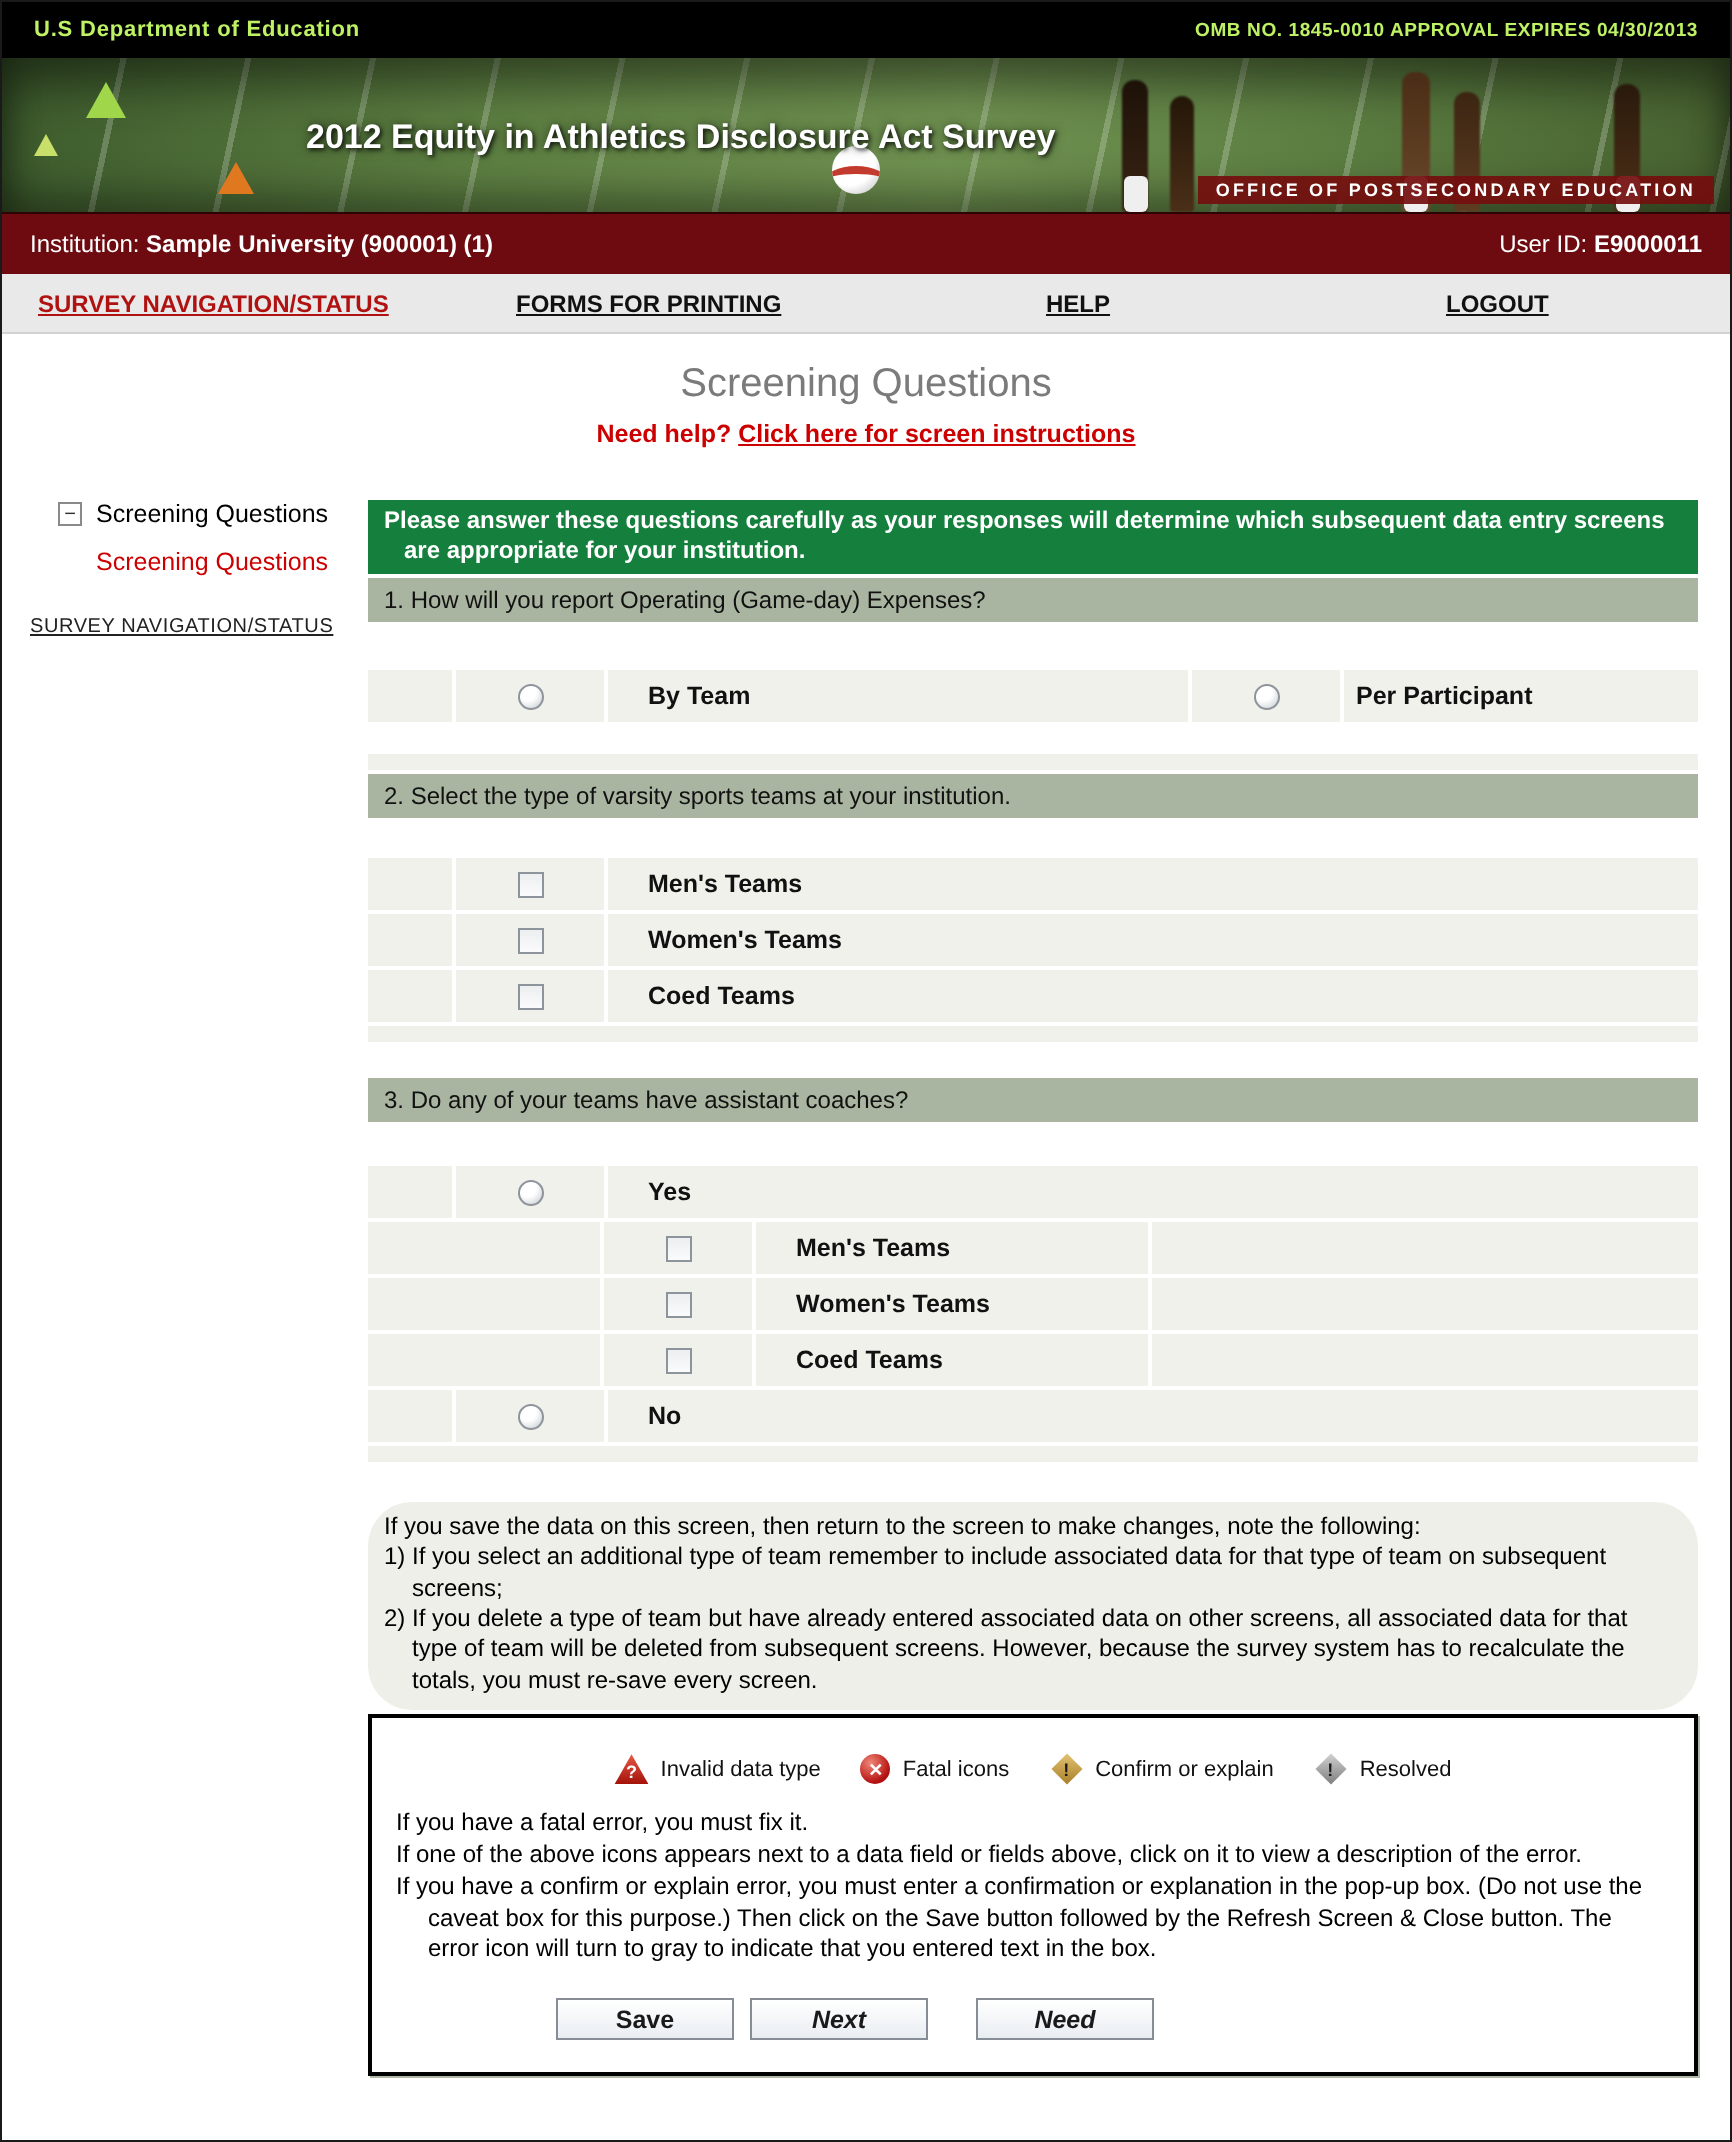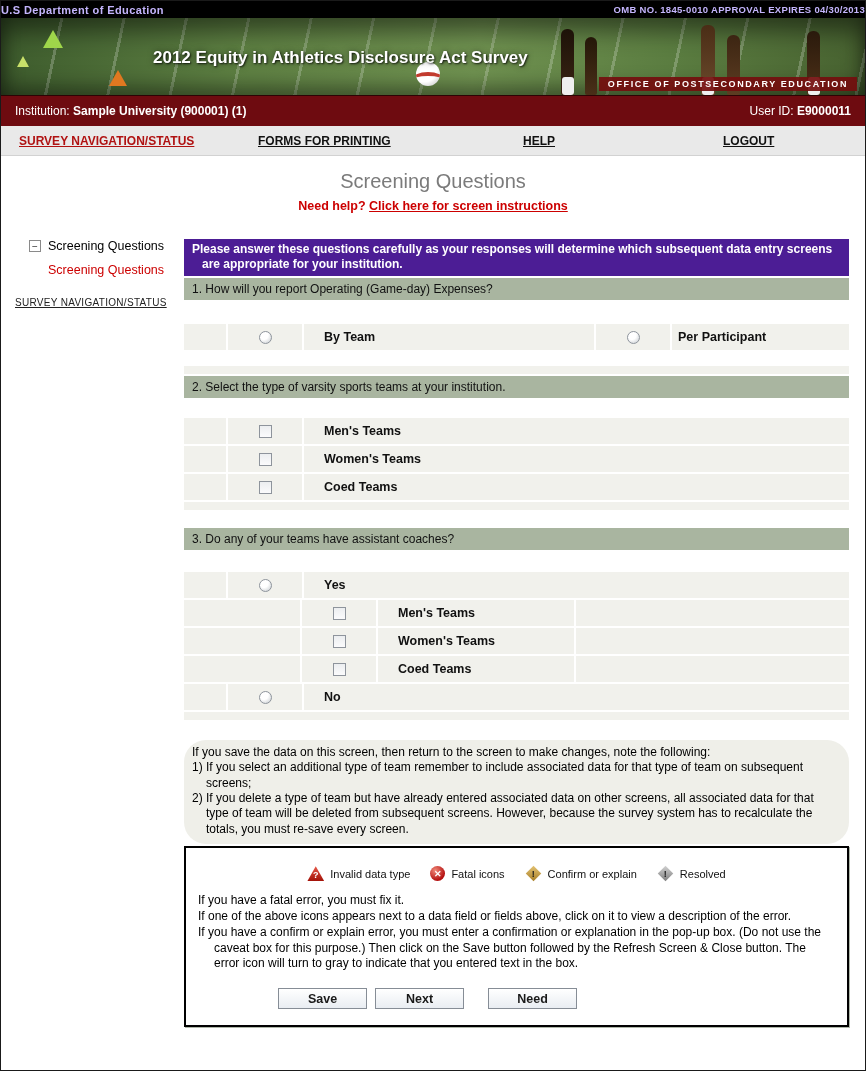--- a/index.html
+++ b/index.html
@@ -1,20 +1,20 @@
 <!DOCTYPE html>
 <html><head>
 <meta charset="utf-8">
 <style>
   * { box-sizing: border-box; margin: 0; padding: 0; }
   body { background: #fff; font-family: "Liberation Sans", sans-serif; }
   .page { width: 866px; height: 1071px; border: 1px solid #1a1a1a; background: #fff; overflow: hidden; position: relative; }
 
   
-  .topbar { height: 17px; background: #000; color: #c4b5fd; display: flex; align-items: center; justify-content: space-between; padding: 0 0; }
+  .topbar { height: 28px; background: #000; color: #bef264; display: flex; align-items: center; justify-content: space-between; padding: 0 16px; }
   .topbar .agency { font-size: 11px; font-weight: bold; letter-spacing: .4px; }
   .topbar .omb { font-size: 9.5px; font-weight: bold; letter-spacing: .3px; }
 
   
   .banner { height: 77px; position: relative; overflow: hidden;
     background: linear-gradient(100deg, #3c5a2c 0%, #5d7f42 28%, #6f9150 55%, #5a7c40 78%, #46602f 100%); }
   .banner::before { content:""; position:absolute; inset:0;
     background: repeating-linear-gradient(102deg, transparent 0 58px, rgba(255,255,255,.22) 58px 61px); }
   .banner::after { content:""; position:absolute; inset:0;
     box-shadow: inset 0 14px 22px rgba(0,0,0,.45), inset 0 -10px 18px rgba(0,0,0,.35); }
@@ -61,21 +61,21 @@
   .tree-root { display: flex; align-items: center; gap: 7px; padding-left: 28px; }
   .minus-box { width: 12px; height: 12px; border: 1px solid #8a8a8a; background: #fff; display: inline-flex;
     align-items: center; justify-content: center; font-size: 10px; line-height: 9px; color: #333; cursor: pointer; }
   .tree-current { padding-left: 47px; margin-top: 10px; color: #cc0000; cursor: pointer; }
   .side-link { display: inline-block; margin: 20px 0 0 14px; font-size: 10px; letter-spacing: .3px; color: #222;
     text-decoration: underline; cursor: pointer; }
 
   .main { width: 665px; flex: 0 0 665px; }
 
   
-  .intro-header { background: #4c1d95; color: #fff; font-size: 12px; font-weight: bold; line-height: 1.25;
+  .intro-header { background: #15803d; color: #fff; font-size: 12px; font-weight: bold; line-height: 1.25;
     padding: 3px 8px 4px 18px; text-indent: -10px; margin-bottom: 2px; }
   .q-header { background: #a9b5a0; color: #111; font-size: 12px; font-weight: normal; padding: 4px 8px; margin-bottom: 2px; }
 
   
   .row { display: flex; gap: 2px; height: 26px; margin-bottom: 2px; }
   .cell { background: #f1f1ec; height: 100%; display: flex; align-items: center; }
   .cell.grow { flex: 1; }
   .cell.ctrl { justify-content: center; }
   .cell.lbl { font-size: 12.5px; font-weight: bold; color: #111; }
   .w42 { flex: 0 0 42px; } .w74 { flex: 0 0 74px; } .w290 { flex: 0 0 290px; }
@@ -107,21 +107,21 @@
   .diam { width: 11px; height: 11px; transform: rotate(45deg); display: flex; align-items: center; justify-content: center;
     margin: 0 3px; cursor: pointer; }
   .diam.gold { background: linear-gradient(135deg, #e3c272, #a87f28); }
   .diam.gray { background: linear-gradient(135deg, #d2d2d2, #7e7e7e); }
   .diam span { transform: rotate(-45deg); font-size: 9px; font-weight: bold; color: #1a1a1a; }
   .err-text { margin: 12px 16px 0 12px; font-size: 12px; line-height: 1.32; color: #000; }
   .err-text p { padding-left: 16px; text-indent: -16px; }
   .buttons { display: flex; margin: 16px 0 0 92px; }
   .btn { min-width: 89px; height: 21px; font-family: "Liberation Sans", sans-serif; font-size: 12.5px; font-weight: bold; color: #1a1a1a;
     background: linear-gradient(#ffffff, #e9edf2); border: 1px solid #868d96; cursor: pointer; }
-  .btn + .btn { margin-left: 8px; }
+  .btn + .btn { margin-left: 8px; font-style: italic; }
   .btn.reset { margin-left: 24px; }
 </style>
 </head>
 <body>
 
 <div class="page">
 
   <div class="topbar">
     <span class="agency">U.S Department of Education</span>
     <span class="omb">OMB NO. 1845-0010 APPROVAL EXPIRES 04/30/2013</span>

